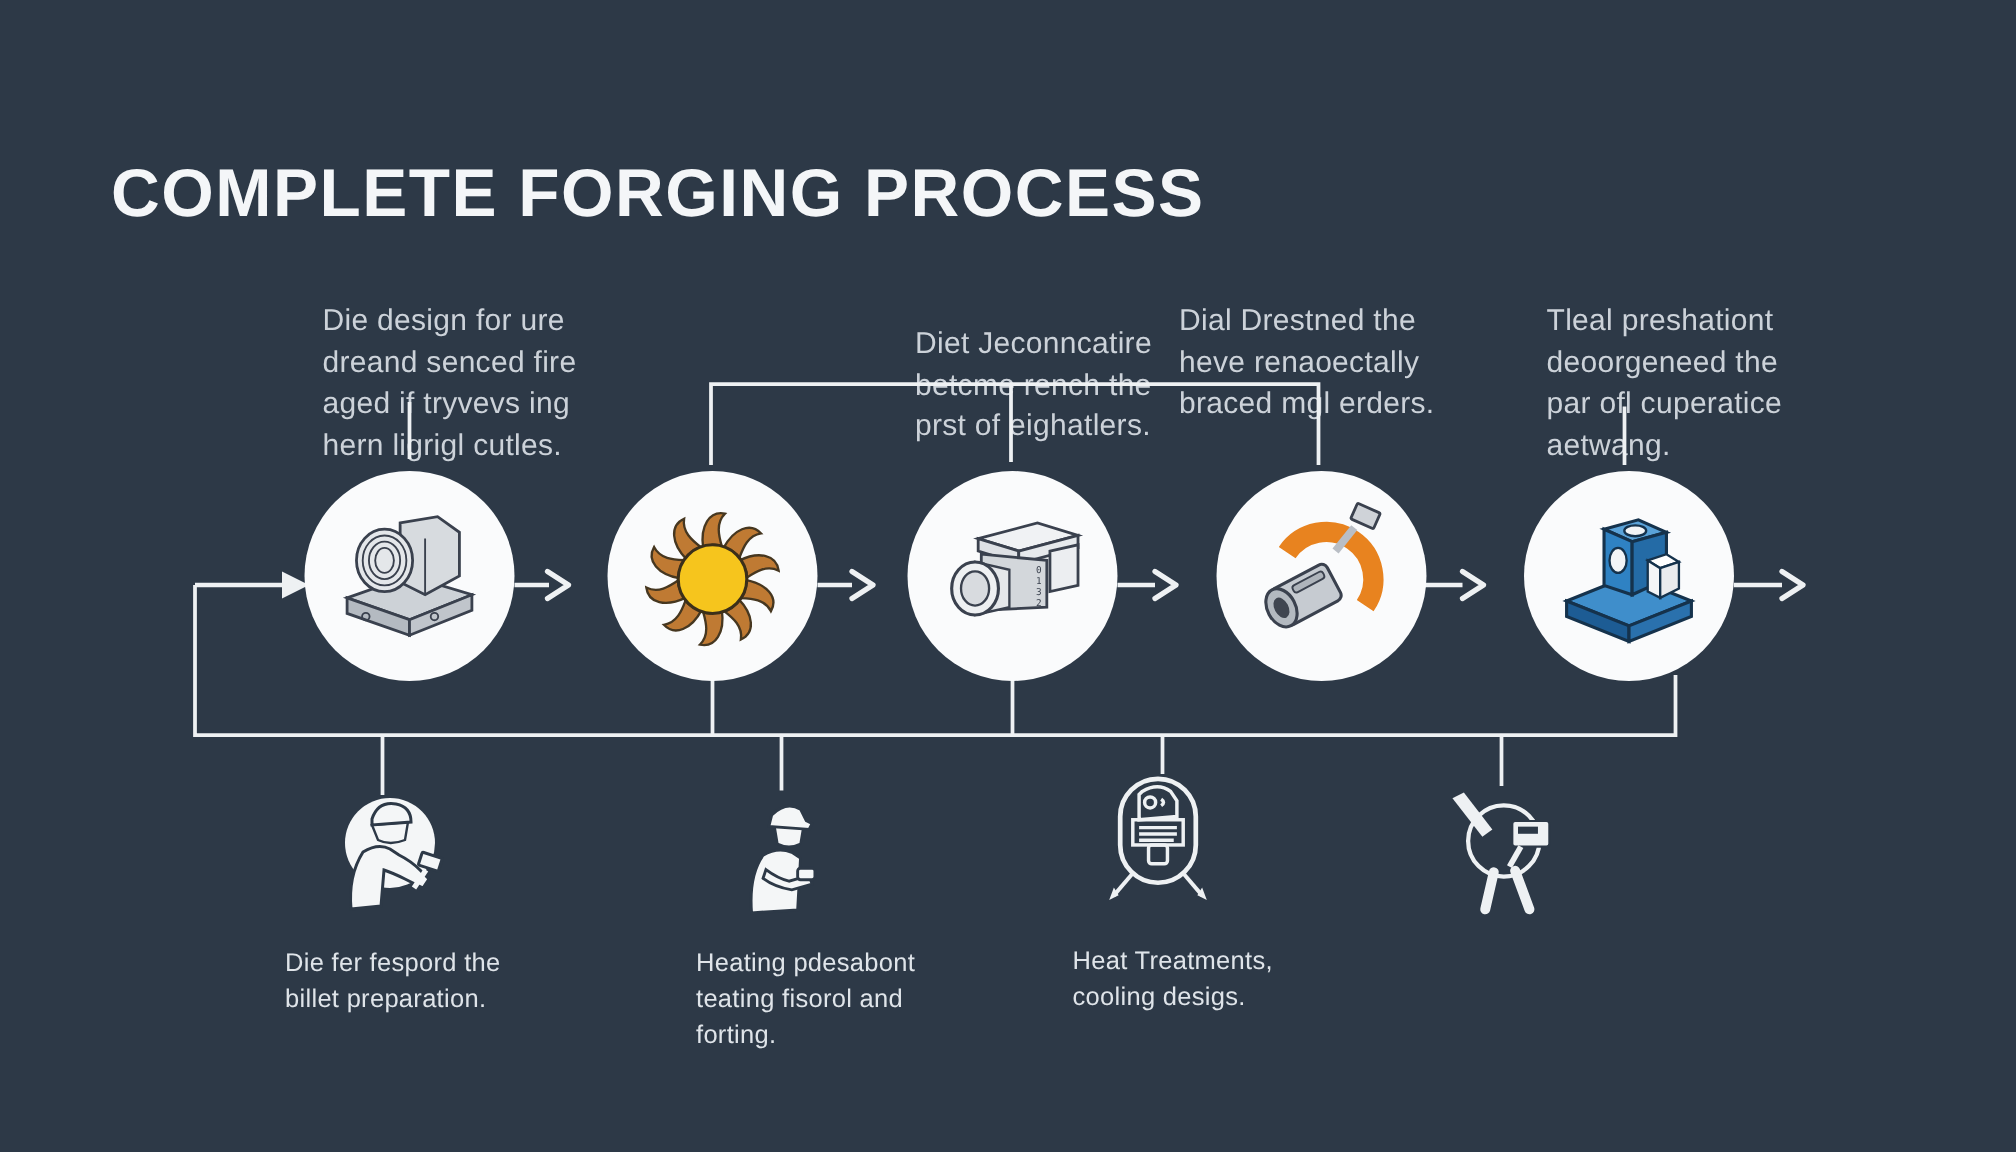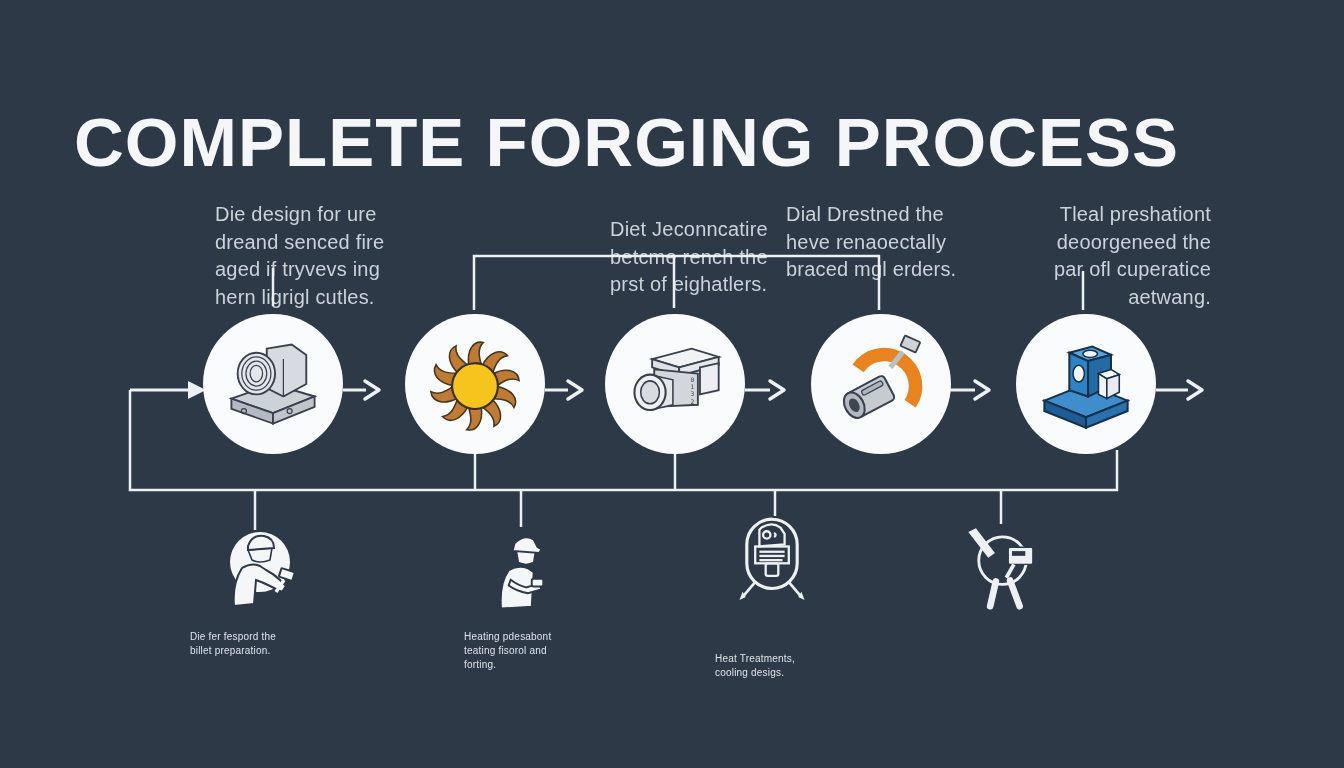--- a/index.html
+++ b/index.html
@@ -2,30 +2,30 @@
 <html><head>
 <meta charset="utf-8">
 <style>
   html,body{margin:0;padding:0;background:#2d3947;}
   .canvas{
     position:relative;width:1344px;height:768px;overflow:hidden;
     background:#2d3947;font-family:"Liberation Sans",sans-serif;
   }
   .title{
     position:absolute;left:74px;top:103px;margin:0;
-    font-size:69px;font-weight:800;letter-spacing:1px;
+    font-size:45px;font-weight:800;letter-spacing:1px;
     color:#f4f6f8;white-space:nowrap;
   }
   .note{
     position:absolute;white-space:pre-line;color:#ccd2d9;
     font-size:20px;line-height:1.38;letter-spacing:.2px;
   }
   .note-bottom{
     position:absolute;white-space:pre-line;color:#dfe4e9;
-    font-size:10px;line-height:1.42;letter-spacing:.2px;
+    font-size:17px;line-height:1.42;letter-spacing:.2px;
   }
   .lines{position:absolute;left:0;top:0;}
   .step-circle{
     position:absolute;width:140px;height:140px;border-radius:50%;
     background:#fafbfc;display:flex;align-items:center;justify-content:center;
   }
   .step-circle svg{width:104px;height:104px;}
   .bicon{position:absolute;}
 </style>
 </head>
@@ -38,21 +38,21 @@
   <div class="note" style="left:215px;top:201px;width:180px;">Die design for ure
 dreand senced fire
 aged if tryvevs ing
 hern ligrigl cutles.</div>
   <div class="note" style="left:610px;top:201px;width:180px;margin-top:15px;">Diet Jeconncatire
 betcme rench the
 prst of eighatlers.</div>
   <div class="note" style="left:786px;top:201px;width:185px;">Dial Drestned the
 heve renaoectally
 braced mgl erders.</div>
-  <div class="note" style="left:1031px;top:201px;width:180px;text-align:right;">Tleal preshationt
+  <div class="note" style="left:1031px;top:201px;width:180px;">Tleal preshationt
 deoorgeneed the
 par ofl cuperatice
 aetwang.</div>
 
   <svg class="lines" width="1344" height="768">
     <g stroke="#eef1f3" stroke-width="2.5" fill="none">
       <path d="M273,268 V306"></path>
       <path d="M474,310 V256 H879 V310"></path>
       <path d="M674,256 V308"></path>
       <path d="M1083,271 V310"></path>
@@ -215,16 +215,16 @@
     <line x1="62" y1="42" x2="54" y2="56" stroke="#eef1f3" stroke-width="4"></line>
     <path d="M43,60 L37,86" stroke="#eef1f3" stroke-width="7" stroke-linecap="round" fill="none"></path>
     <path d="M58,59 L68,86" stroke="#eef1f3" stroke-width="7" stroke-linecap="round" fill="none"></path>
   </svg>
 
   <div class="note-bottom" style="left:190px;top:630px;width:210px;">Die fer fespord the
 billet preparation.</div>
   <div class="note-bottom" style="left:464px;top:630px;width:210px;">Heating pdesabont
 teating fisorol and
 forting.</div>
-  <div class="note-bottom" style="left:715px;top:652px;width:210px;">Heat Treatments,
+  <div class="note-bottom" style="left:715px;top:629px;width:210px;">Heat Treatments,
 cooling desigs.</div>
 
 </div>
 
 </body></html>

